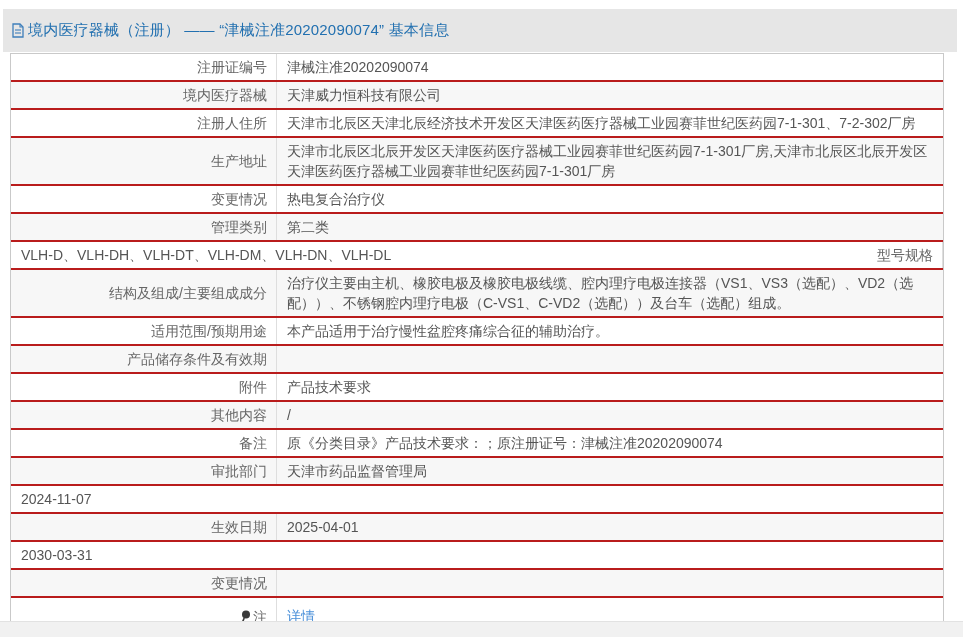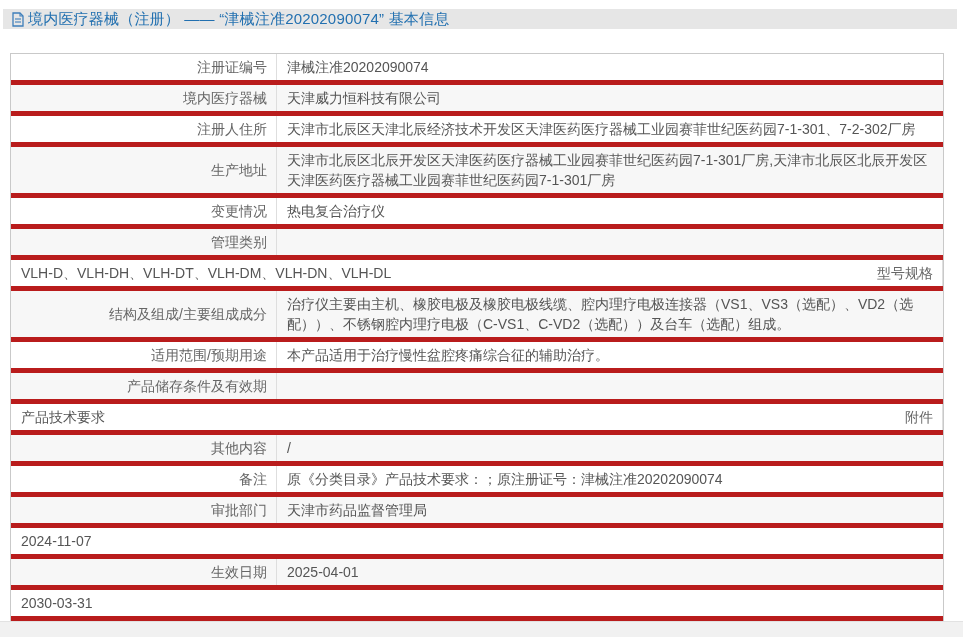--- a/index.html
+++ b/index.html
@@ -7,41 +7,41 @@
     width:963px; height:637px;
     background:#ffffff;
     font-family:"Liberation Sans","DejaVu Sans",sans-serif;
     position:relative;
     overflow:hidden;
   }
   .page { position:absolute; inset:0; background:#ffffff; }
 
   
   .header-bar {
-    position:absolute; left:3px; top:9px; right:6px; height:20px;
+    position:absolute; left:3px; top:9px; right:6px; height:43px;
     background:#e6e6e6;
     display:flex; align-items:center;
     padding-left:8px; box-sizing:border-box;
   }
   .header-title {
     color:#2270b0; font-size:15px; letter-spacing:0.2px;
     white-space:nowrap;
   }
   .doc-icon { width:14px; height:15px; margin-right:3px; flex:0 0 auto; display:inline-block; }
 
   
   .info-table {
     position:absolute; left:10px; top:53px; width:934px;
     border:1px solid #c9c9c9;
     box-sizing:border-box;
     background:#ffffff;
   }
   .tr {
     display:flex; align-items:stretch;
-    border-bottom:5px solid #b91c1c;
+    border-bottom:2px solid #b91c1c;
     min-height:26px;
     background:#ffffff;
   }
   .tr:nth-child(even) { background:#f7f7f7; }
   .tr:last-child { border-bottom:none; min-height:38px; }
   .td { font-size:14px; line-height:20px; box-sizing:border-box; }
   .td.label {
     width:266px; flex:0 0 266px;
     color:#666666;
     border-right:1px solid #dedede;
@@ -105,20 +105,21 @@
       <div class="td value">天津市北辰区北辰开发区天津医药医疗器械工业园赛菲世纪医药园7-1-301厂房,天津市北辰区北辰开发区天津医药医疗器械工业园赛菲世纪医药园7-1-301厂房</div>
     </div>
 
     <div class="tr">
       <div class="td label">变更情况</div>
       <div class="td value">热电复合治疗仪</div>
     </div>
 
     <div class="tr">
       <div class="td label">管理类别</div>
+      <div class="td value">第二类</div>
     </div>
 
     <div class="tr">
       <div class="td value">VLH-D、VLH-DH、VLH-DT、VLH-DM、VLH-DN、VLH-DL</div>
       <div class="td label">型号规格</div>
     </div>
 
     <div class="tr">
       <div class="td label">结构及组成/主要组成成分</div>
       <div class="td value">治疗仪主要由主机、橡胶电极及橡胶电极线缆、腔内理疗电极连接器（VS1、VS3（选配）、VD2（选配））、不锈钢腔内理疗电极（C-VS1、C-VD2（选配））及台车（选配）组成。</div>
@@ -128,22 +129,22 @@
       <div class="td label">适用范围/预期用途</div>
       <div class="td value">本产品适用于治疗慢性盆腔疼痛综合征的辅助治疗。</div>
     </div>
 
     <div class="tr">
       <div class="td label">产品储存条件及有效期</div>
       <div class="td value"></div>
     </div>
 
     <div class="tr">
+      <div class="td label">附件</div>
       <div class="td value">产品技术要求</div>
-      <div class="td label">附件</div>
     </div>
 
     <div class="tr">
       <div class="td label">其他内容</div>
       <div class="td value">/</div>
     </div>
 
     <div class="tr">
       <div class="td label">备注</div>
       <div class="td value">原《分类目录》产品技术要求：；原注册证号：津械注准20202090074</div>

